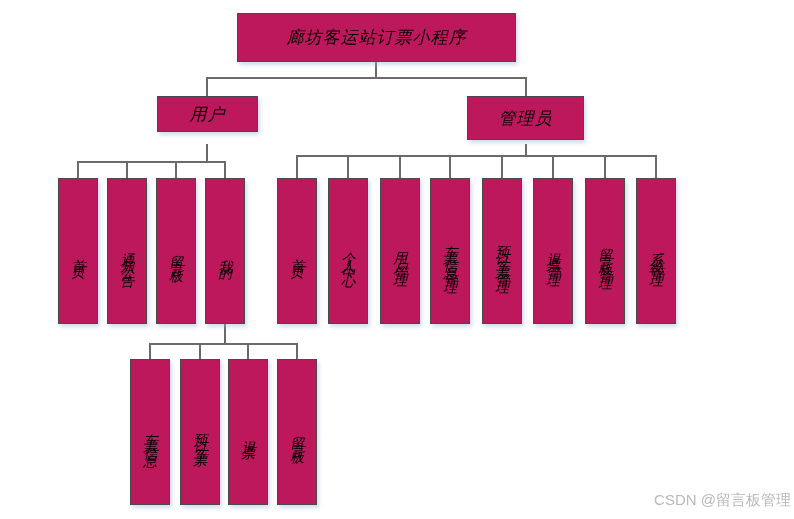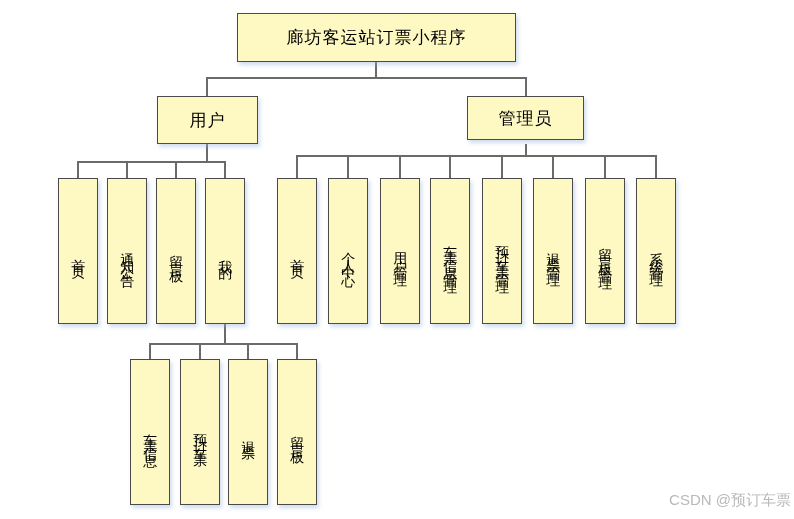--- a/index.html
+++ b/index.html
@@ -1,20 +1,20 @@
 <!DOCTYPE html>
 <html><head>
 <meta charset="utf-8">
 <style>
   html,body{margin:0;padding:0;background:#ffffff;}
   #stage{position:relative;width:794px;height:519px;background:#ffffff;overflow:hidden;
          font-family:"Liberation Serif", serif;}
-  .node{position:absolute;background:#fef9c3;border:1px solid #4a4a4a;
+  .node{position:absolute;background:#be185d;border:1px solid #4a4a4a;
         box-shadow:2px 3px 4px rgba(154,180,220,0.45);
-        display:flex;align-items:center;justify-content:center;color:#000;box-sizing:border-box;}
+        display:flex;align-items:center;justify-content:center;color:#000;box-sizing:border-box;font-style:italic;}
   .hnode{font-size:17px;letter-spacing:1px;}
   .vnode span{writing-mode:vertical-lr;text-orientation:upright;font-size:14px;
               letter-spacing:7px;line-height:1.1;margin-bottom:-7px;}
   .cl{position:absolute;background:#6a6a6a;}
   #watermark{position:absolute;left:641px;top:491px;width:150px;text-align:right;
              color:#b9b9b9;font-size:15px;font-family:"Liberation Sans", sans-serif;}
 </style>
 </head>
 <body>
 
@@ -47,21 +47,21 @@
   <div class="cl" style="left:149px;top:343px;width:149px;height:2px"></div>
   <div class="cl" style="left:149px;top:345px;width:2px;height:14px"></div>
   <div class="cl" style="left:199px;top:345px;width:2px;height:14px"></div>
   <div class="cl" style="left:247px;top:345px;width:2px;height:14px"></div>
   <div class="cl" style="left:296px;top:345px;width:2px;height:14px"></div>
 
   <div class="node hnode" style="left:237px;top:13px;width:279px;height:49px">
     <span>廊坊客运站订票小程序</span>
   </div>
 
-  <div class="node hnode" style="left:157px;top:96px;width:101px;height:48px">
+  <div class="node hnode" style="left:157px;top:96px;width:101px;height:36px">
     <span>用户</span>
   </div>
   <div class="node hnode" style="left:467px;top:96px;width:117px;height:44px">
     <span>管理员</span>
   </div>
 
   <div class="node vnode" style="left:58px;top:178px;width:40px;height:146px">
     <span>首页</span>
   </div>
   <div class="node vnode" style="left:107px;top:178px;width:40px;height:146px">
@@ -105,14 +105,14 @@
   <div class="node vnode" style="left:180px;top:359px;width:40px;height:146px">
     <span>预订车票</span>
   </div>
   <div class="node vnode" style="left:228px;top:359px;width:40px;height:146px">
     <span>退票</span>
   </div>
   <div class="node vnode" style="left:277px;top:359px;width:40px;height:146px">
     <span>留言板</span>
   </div>
 
-  <div id="watermark">CSDN @预订车票</div>
+  <div id="watermark">CSDN @留言板管理</div>
 </div>
 
 </body></html>

